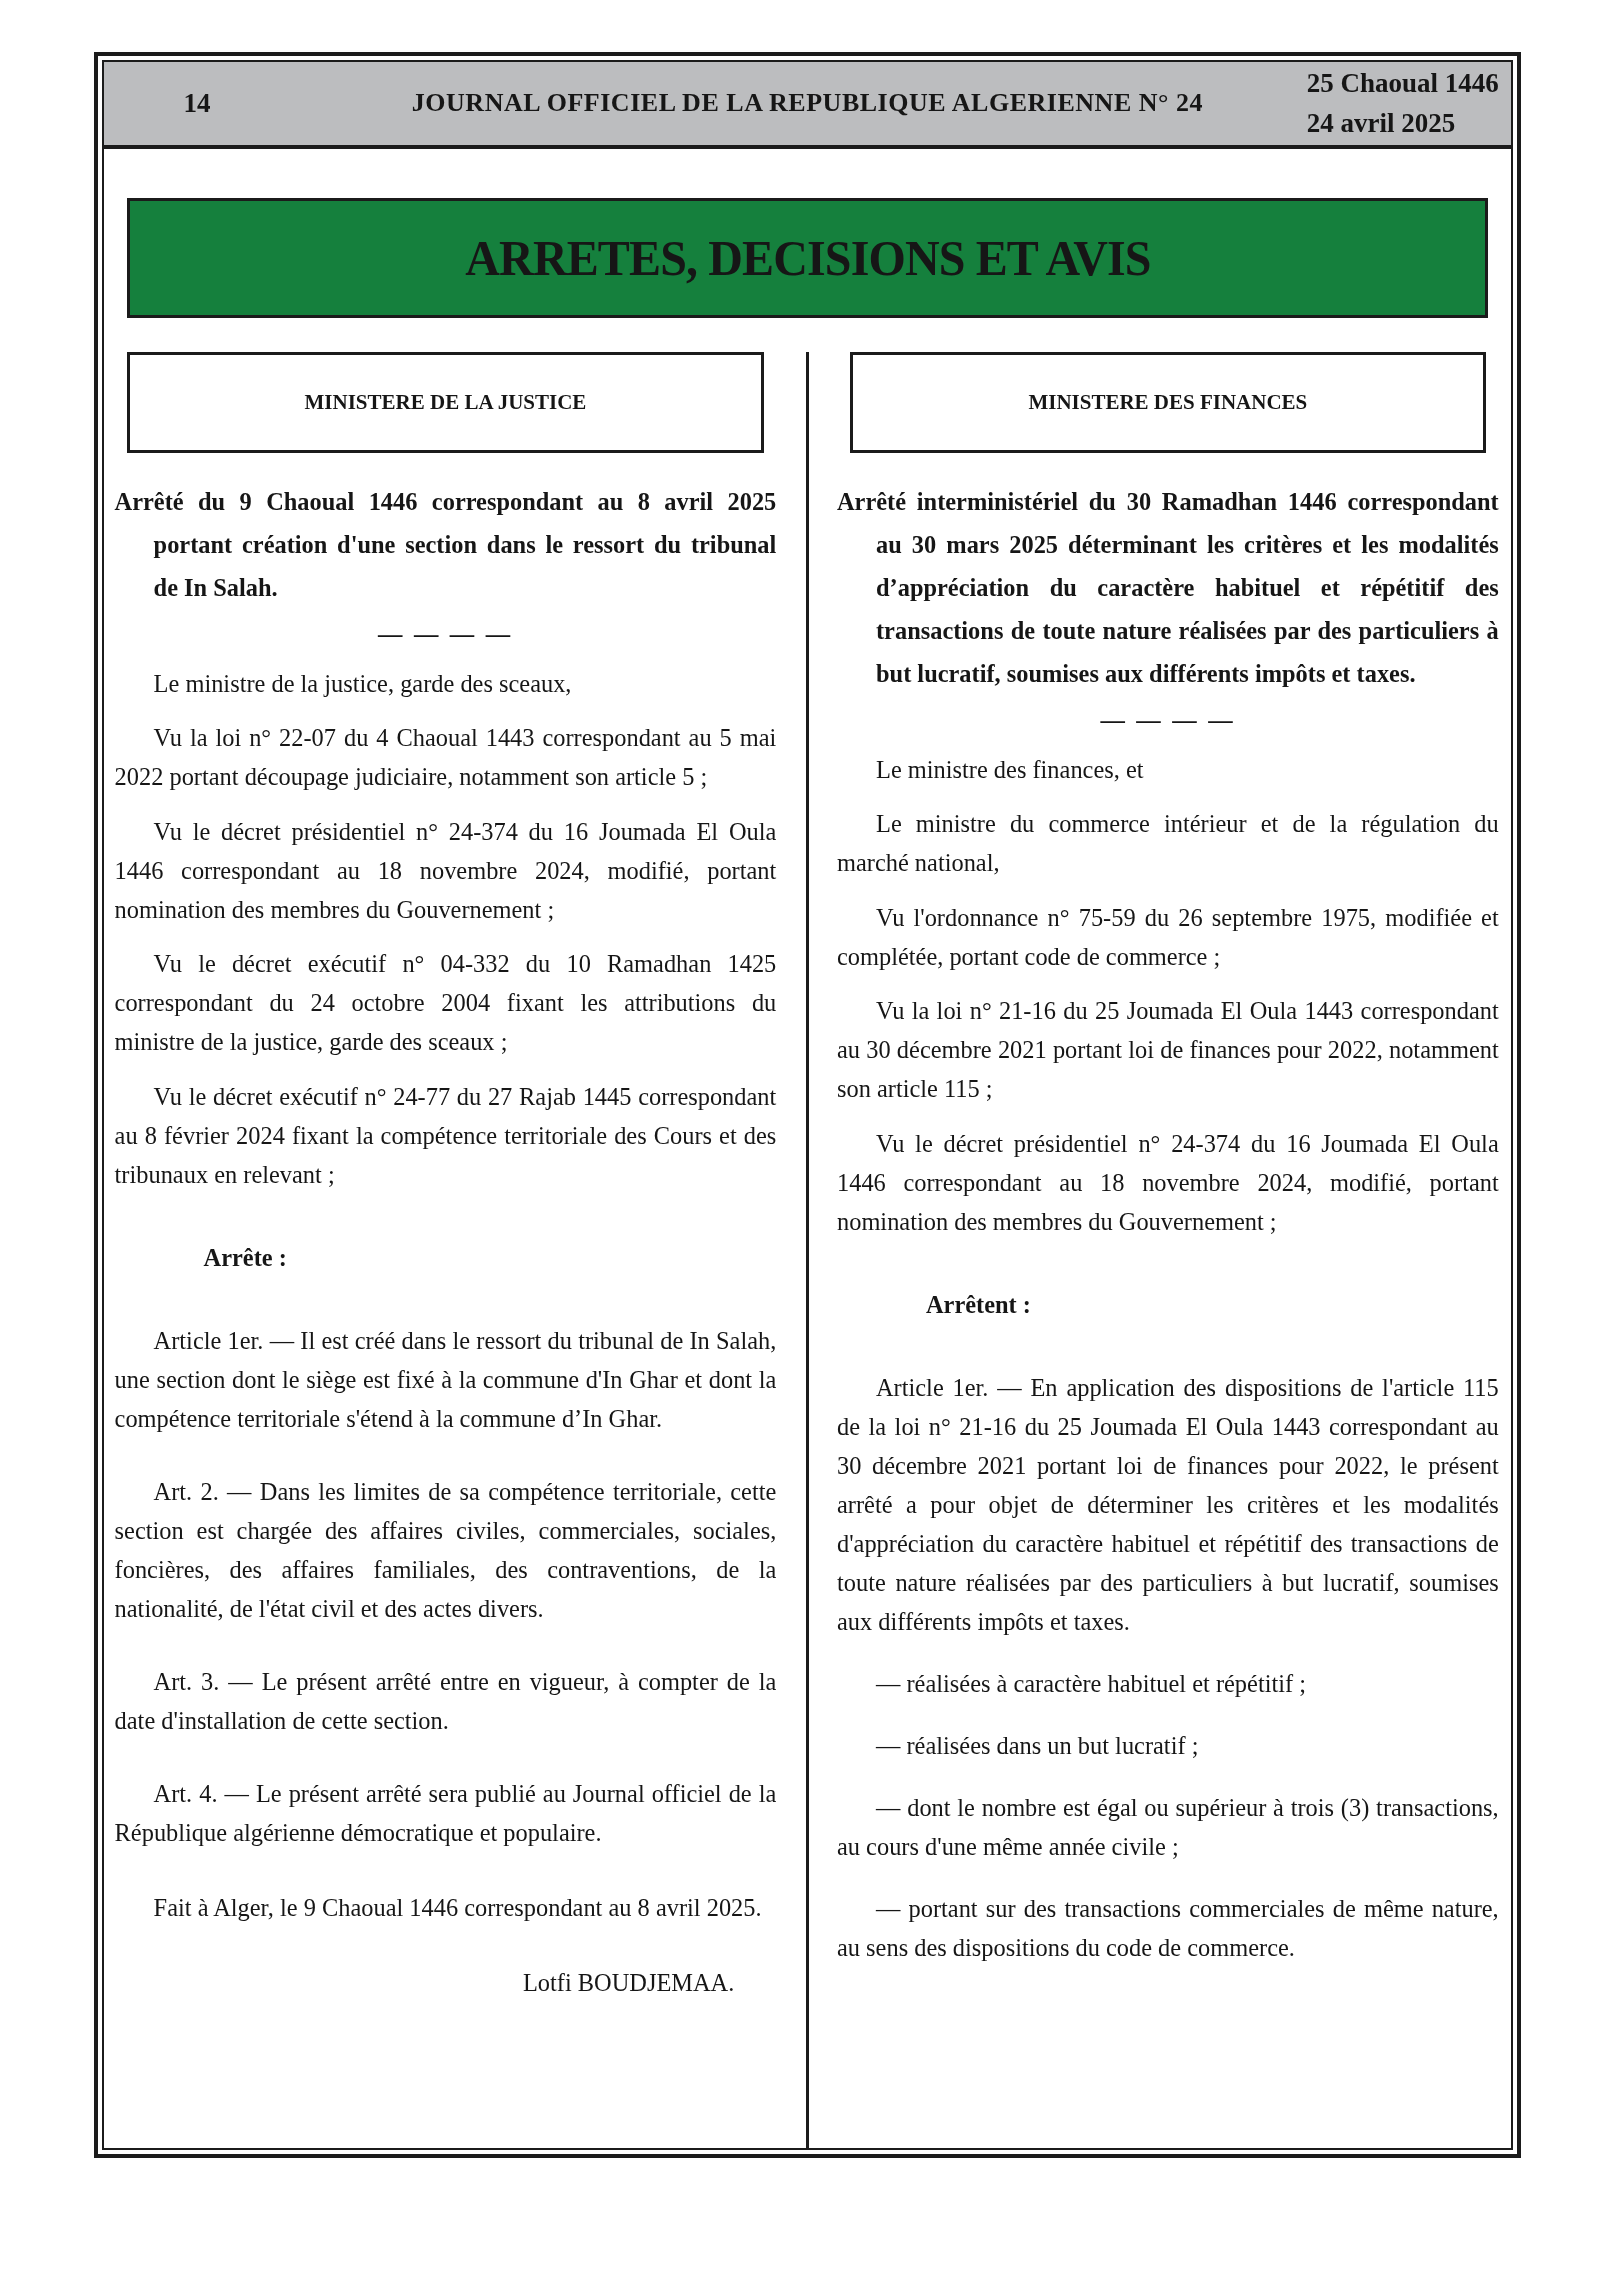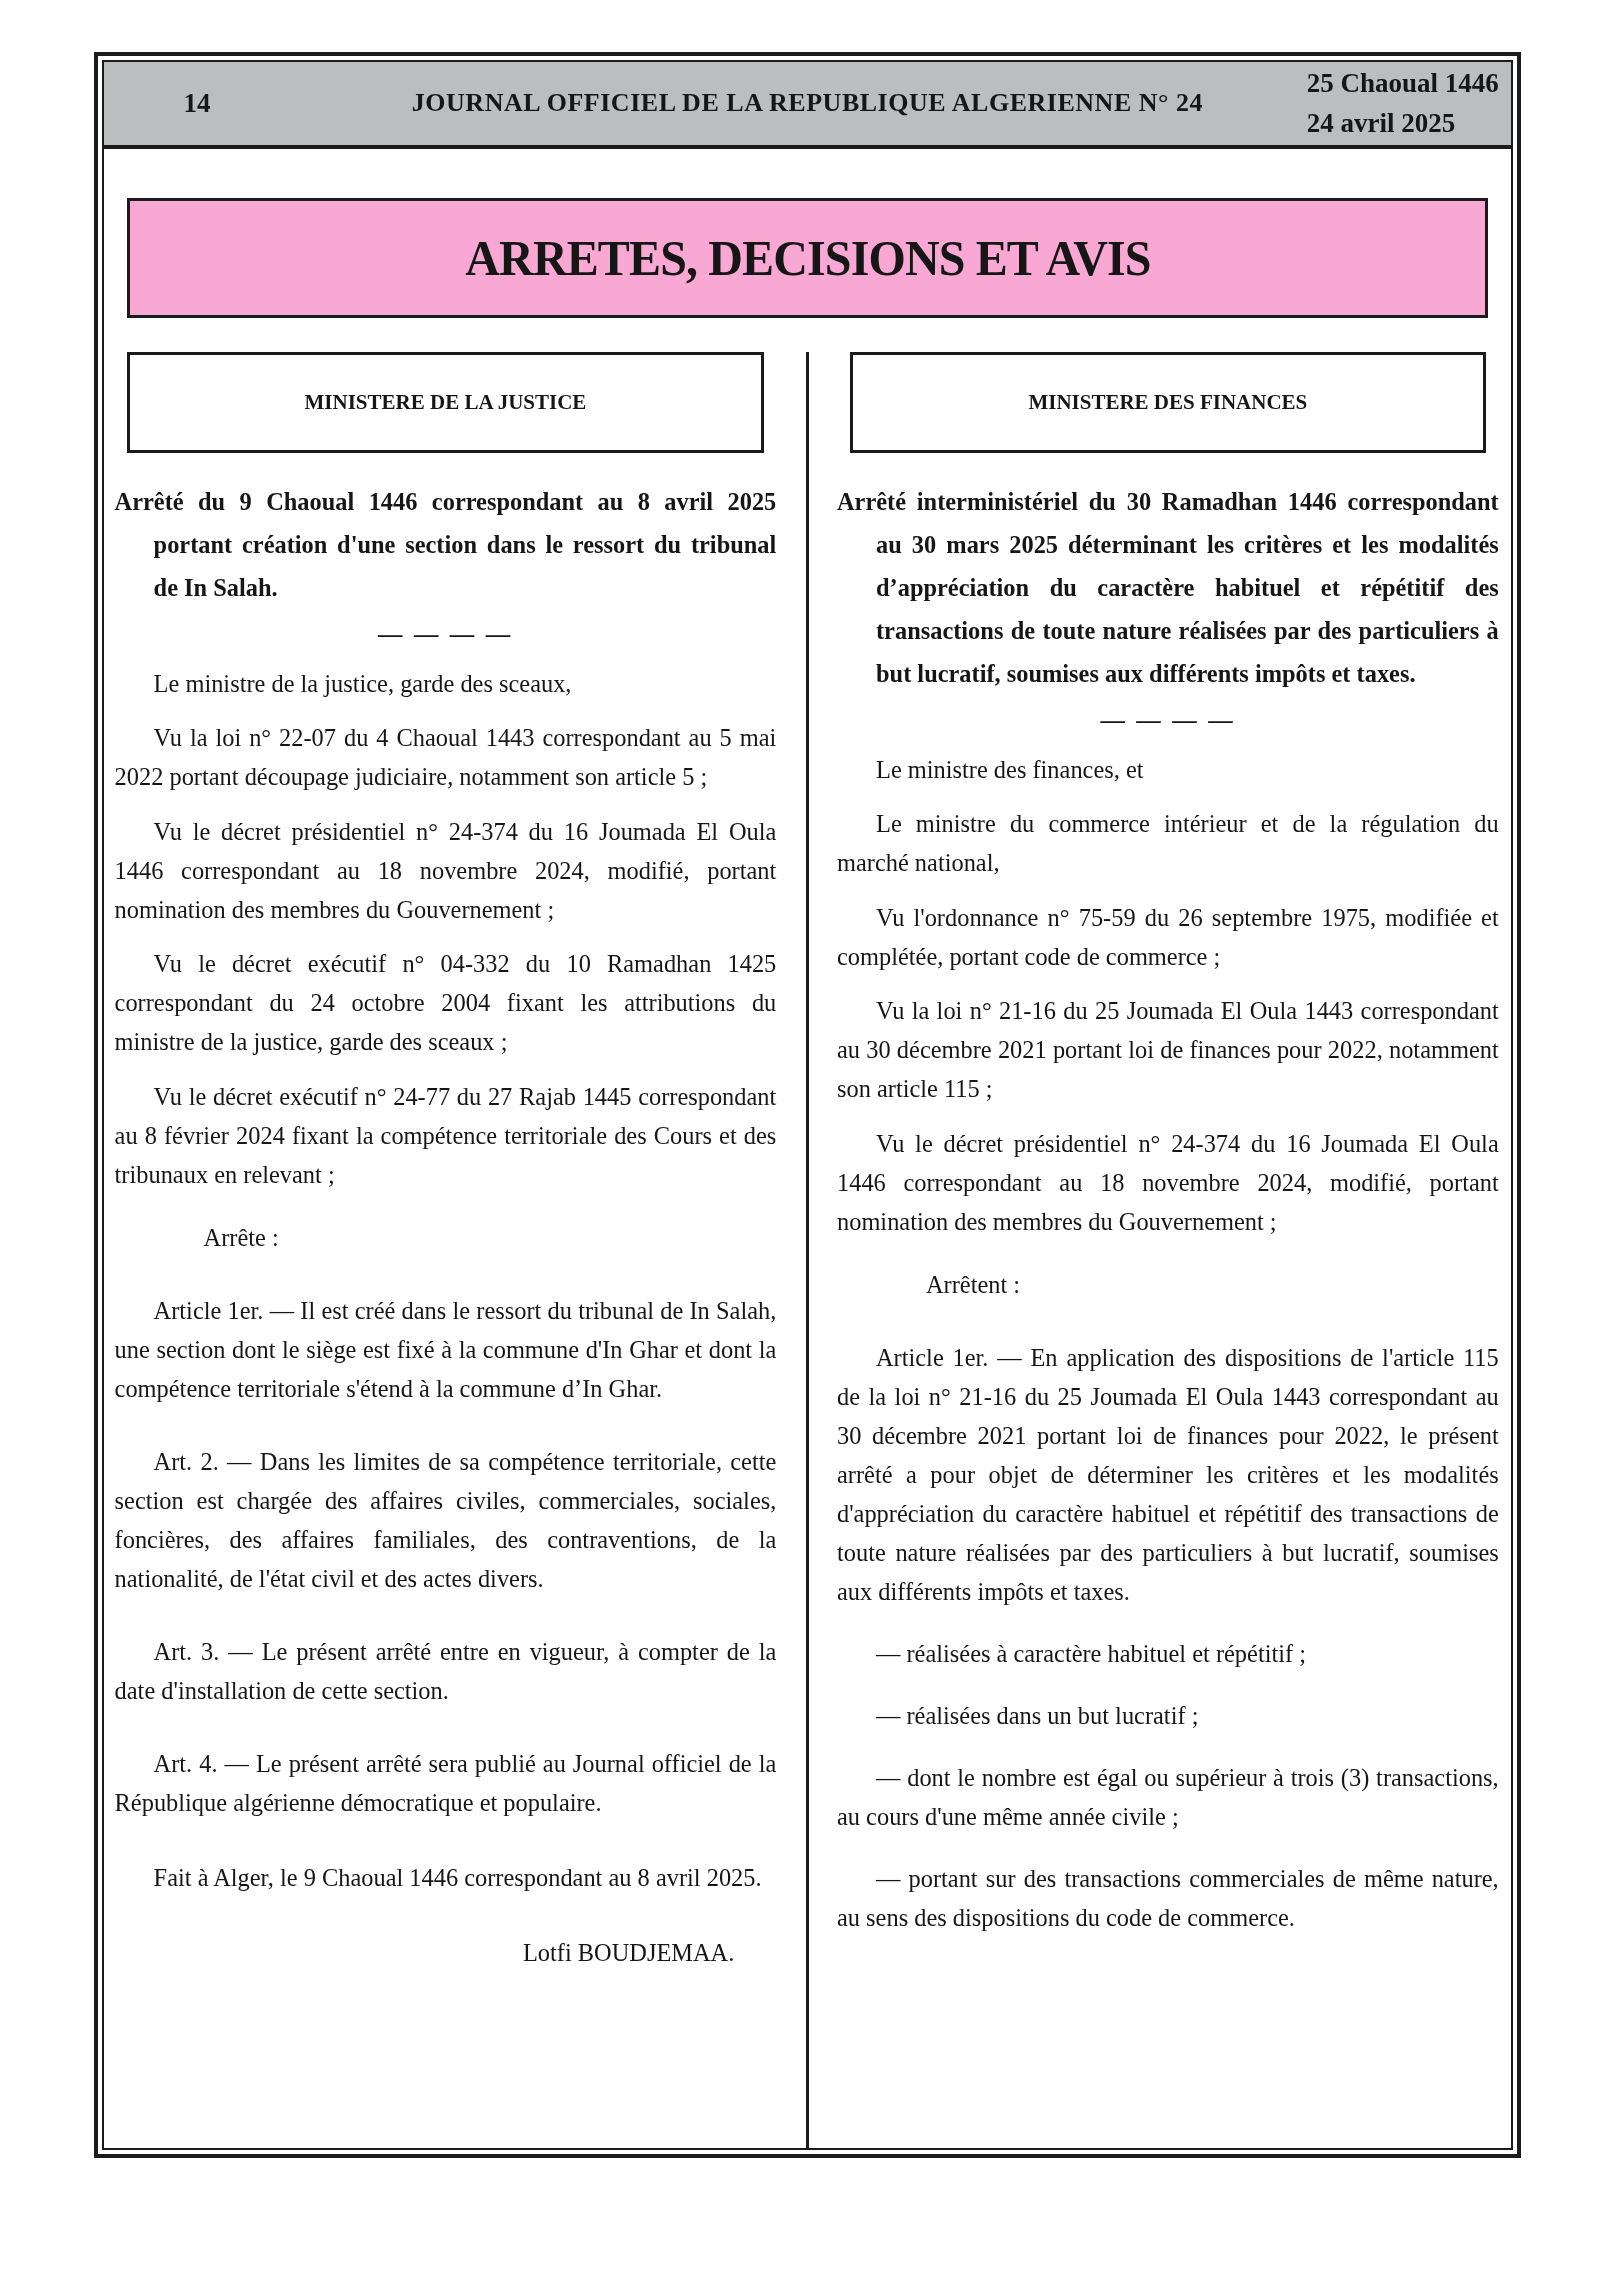--- a/index.html
+++ b/index.html
@@ -42,21 +42,21 @@
     transform:scaleX(1.04);
   }
   .masthead-dates{
     position:absolute;right:12.7px;top:50%;transform:translateY(-50%);
     text-align:left;font-size:27px;font-weight:700;line-height:40px;
   }
   
   .banner{
     margin:49px 23.5px 0;
     height:120px;
-    background:#f9a8d4;
+    background:#15803d;
     border:3.6px solid #1b1b1b;
     box-sizing:border-box;
     display:flex;align-items:center;justify-content:center;
   }
   .banner-title{
     font-size:50px;font-weight:700;letter-spacing:-0.9px;
     transform:scaleX(.96);
     white-space:nowrap;
   }
   
@@ -96,22 +96,22 @@
     margin:9px 0 12.7px;
     text-align:center;
     font-weight:700;
     letter-spacing:2.7px;
     line-height:31px;
     text-indent:0;
   }
   .para{margin:15.4px 0 0;text-indent:39px;}
   .art{margin:34px 0 0;}
   .enacting{
-    margin:24px 0;
-    font-weight:400;
+    margin:44px 0;
+    font-weight:700;
     text-align:left;
     text-indent:89px;
   }
   .bullet{margin:23px 0 0;text-indent:39px;}
   .closing{margin:36px 0 0;text-indent:39px;}
   .signature{
     margin:36px 42px 0 0;
     text-align:right;
     text-indent:0;
   }

